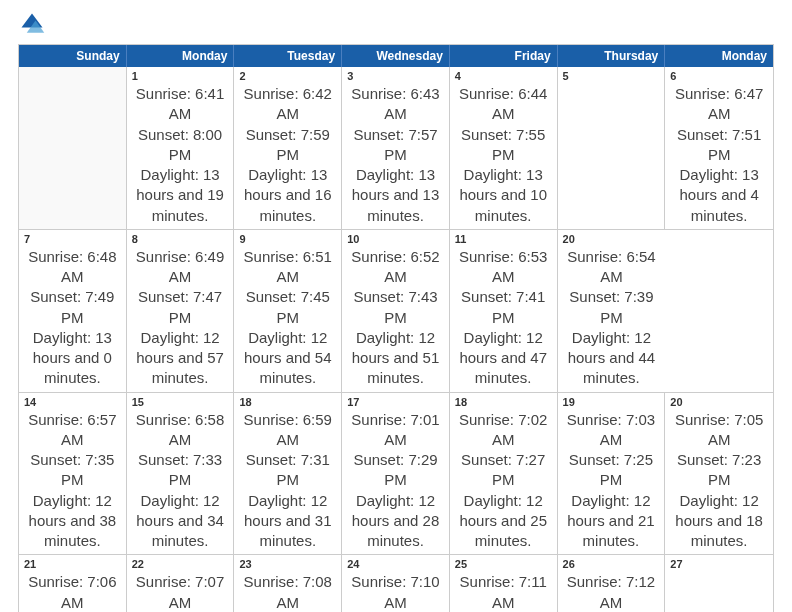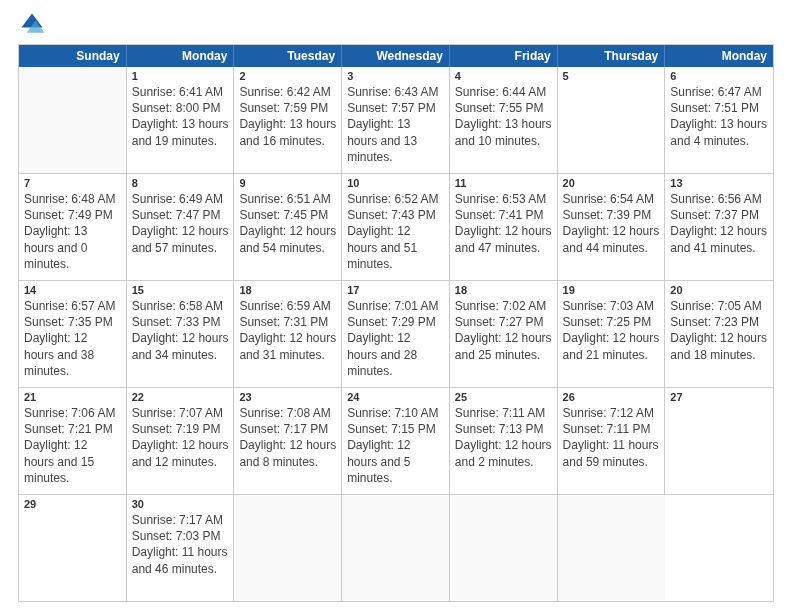--- a/index.html
+++ b/index.html
@@ -95,23 +95,24 @@
     }
     .cal-cell:last-child { border-right: none; }
     .cal-cell.empty { background: #f9f9f9; }
     .day-number {
       font-size: 11px;
       font-weight: bold;
       color: #333;
       margin-bottom: 2px;
     }
     .day-info {
-      font-size: 12px;
+      font-size: 15px;
       color: #444;
       line-height: 1.35;
+      text-align: center;
     }
   </style>
 </head>
 <body>
 
 <div class="page">
   <div class="header">
     <div class="logo">
       <svg class="logo-icon" viewBox="0 0 32 32">
         <polygon points="16,4 28,20 4,20" fill="#1a5fa8"></polygon>
@@ -183,24 +184,20 @@
             <div class="day-info">Sunrise: 6:52 AM<br>Sunset: 7:43 PM<br>Daylight: 12 hours and 51 minutes.</div>
           </div>
           <div class="cal-cell">
             <div class="day-number">11</div>
             <div class="day-info">Sunrise: 6:53 AM<br>Sunset: 7:41 PM<br>Daylight: 12 hours and 47 minutes.</div>
           </div>
           <div class="cal-cell">
             <div class="day-number">20</div>
             <div class="day-info">Sunrise: 6:54 AM<br>Sunset: 7:39 PM<br>Daylight: 12 hours and 44 minutes.</div>
           </div>
-          <div class="cal-cell">
-            <div class="day-number">13</div>
-            <div class="day-info">Sunrise: 6:56 AM<br>Sunset: 7:37 PM<br>Daylight: 12 hours and 41 minutes.</div>
-          </div>
         </div>
         <div class="cal-row">
           <div class="cal-cell">
             <div class="day-number">14</div>
             <div class="day-info">Sunrise: 6:57 AM<br>Sunset: 7:35 PM<br>Daylight: 12 hours and 38 minutes.</div>
           </div>
           <div class="cal-cell">
             <div class="day-number">15</div>
             <div class="day-info">Sunrise: 6:58 AM<br>Sunset: 7:33 PM<br>Daylight: 12 hours and 34 minutes.</div>
           </div>

